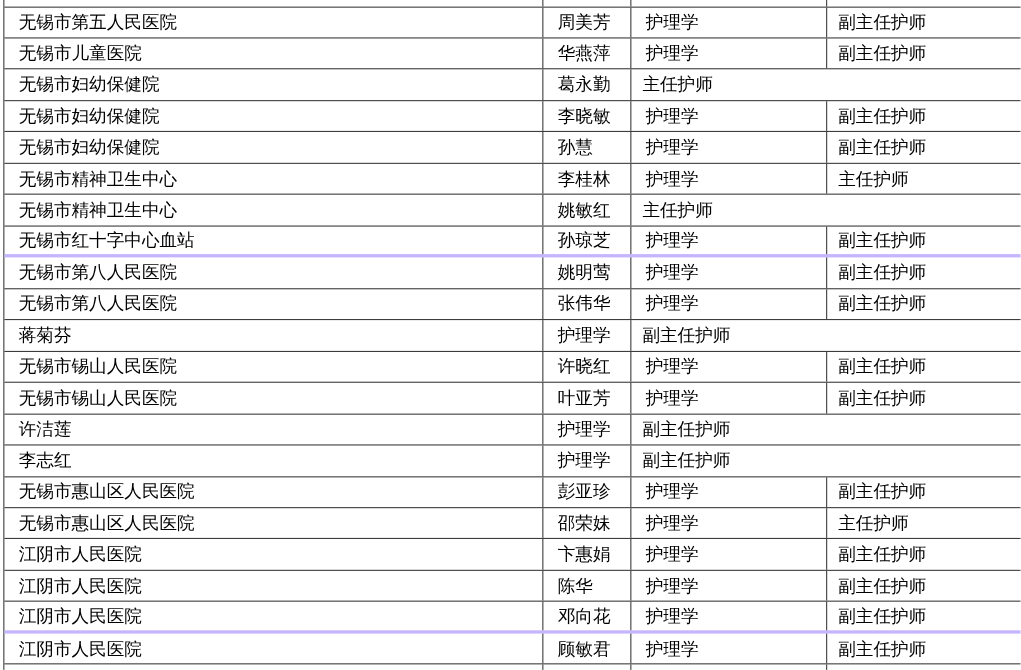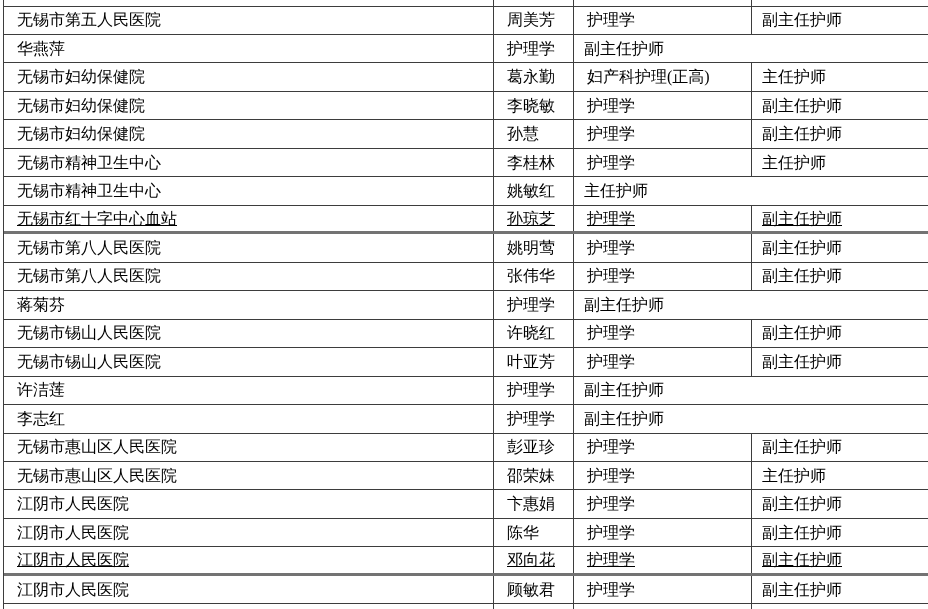--- a/index.html
+++ b/index.html
@@ -22,22 +22,21 @@
     border-left: 1px solid #3d3d3d;
     text-align: right;
   }
   .row {
     display: grid;
     grid-template-columns: 490px 80px 178px 1fr;
     height: 28.48px;
     border-bottom: 1px solid #3d3d3d;
   }
   .row.thick {
-    border-bottom: 3px solid #737373;
-    text-decoration: underline;
+    border-bottom: 3px solid #c4b5fd;
   }
   .row.sliver-top {
     height: 6.5px;
     border-bottom: 1px solid #3d3d3d;
   }
   .row.sliver-bottom {
     height: 5px;
     border-bottom: none;
   }
   .cell {
@@ -66,28 +65,28 @@
     </div>
 
     <div>
         <div class="row">
           <div class="cell hospital">无锡市第五人民医院</div>
           <div class="cell name">周美芳</div>
           <div class="cell specialty">护理学</div>
           <div class="cell title">副主任护师</div>
         </div>
         <div class="row">
+          <div class="cell hospital">无锡市儿童医院</div>
           <div class="cell name">华燕萍</div>
           <div class="cell specialty">护理学</div>
           <div class="cell title">副主任护师</div>
         </div>
         <div class="row">
           <div class="cell hospital">无锡市妇幼保健院</div>
           <div class="cell name">葛永勤</div>
-          <div class="cell specialty">妇产科护理(正高)</div>
           <div class="cell title">主任护师</div>
         </div>
         <div class="row">
           <div class="cell hospital">无锡市妇幼保健院</div>
           <div class="cell name">李晓敏</div>
           <div class="cell specialty">护理学</div>
           <div class="cell title">副主任护师</div>
         </div>
         <div class="row">
           <div class="cell hospital">无锡市妇幼保健院</div>

